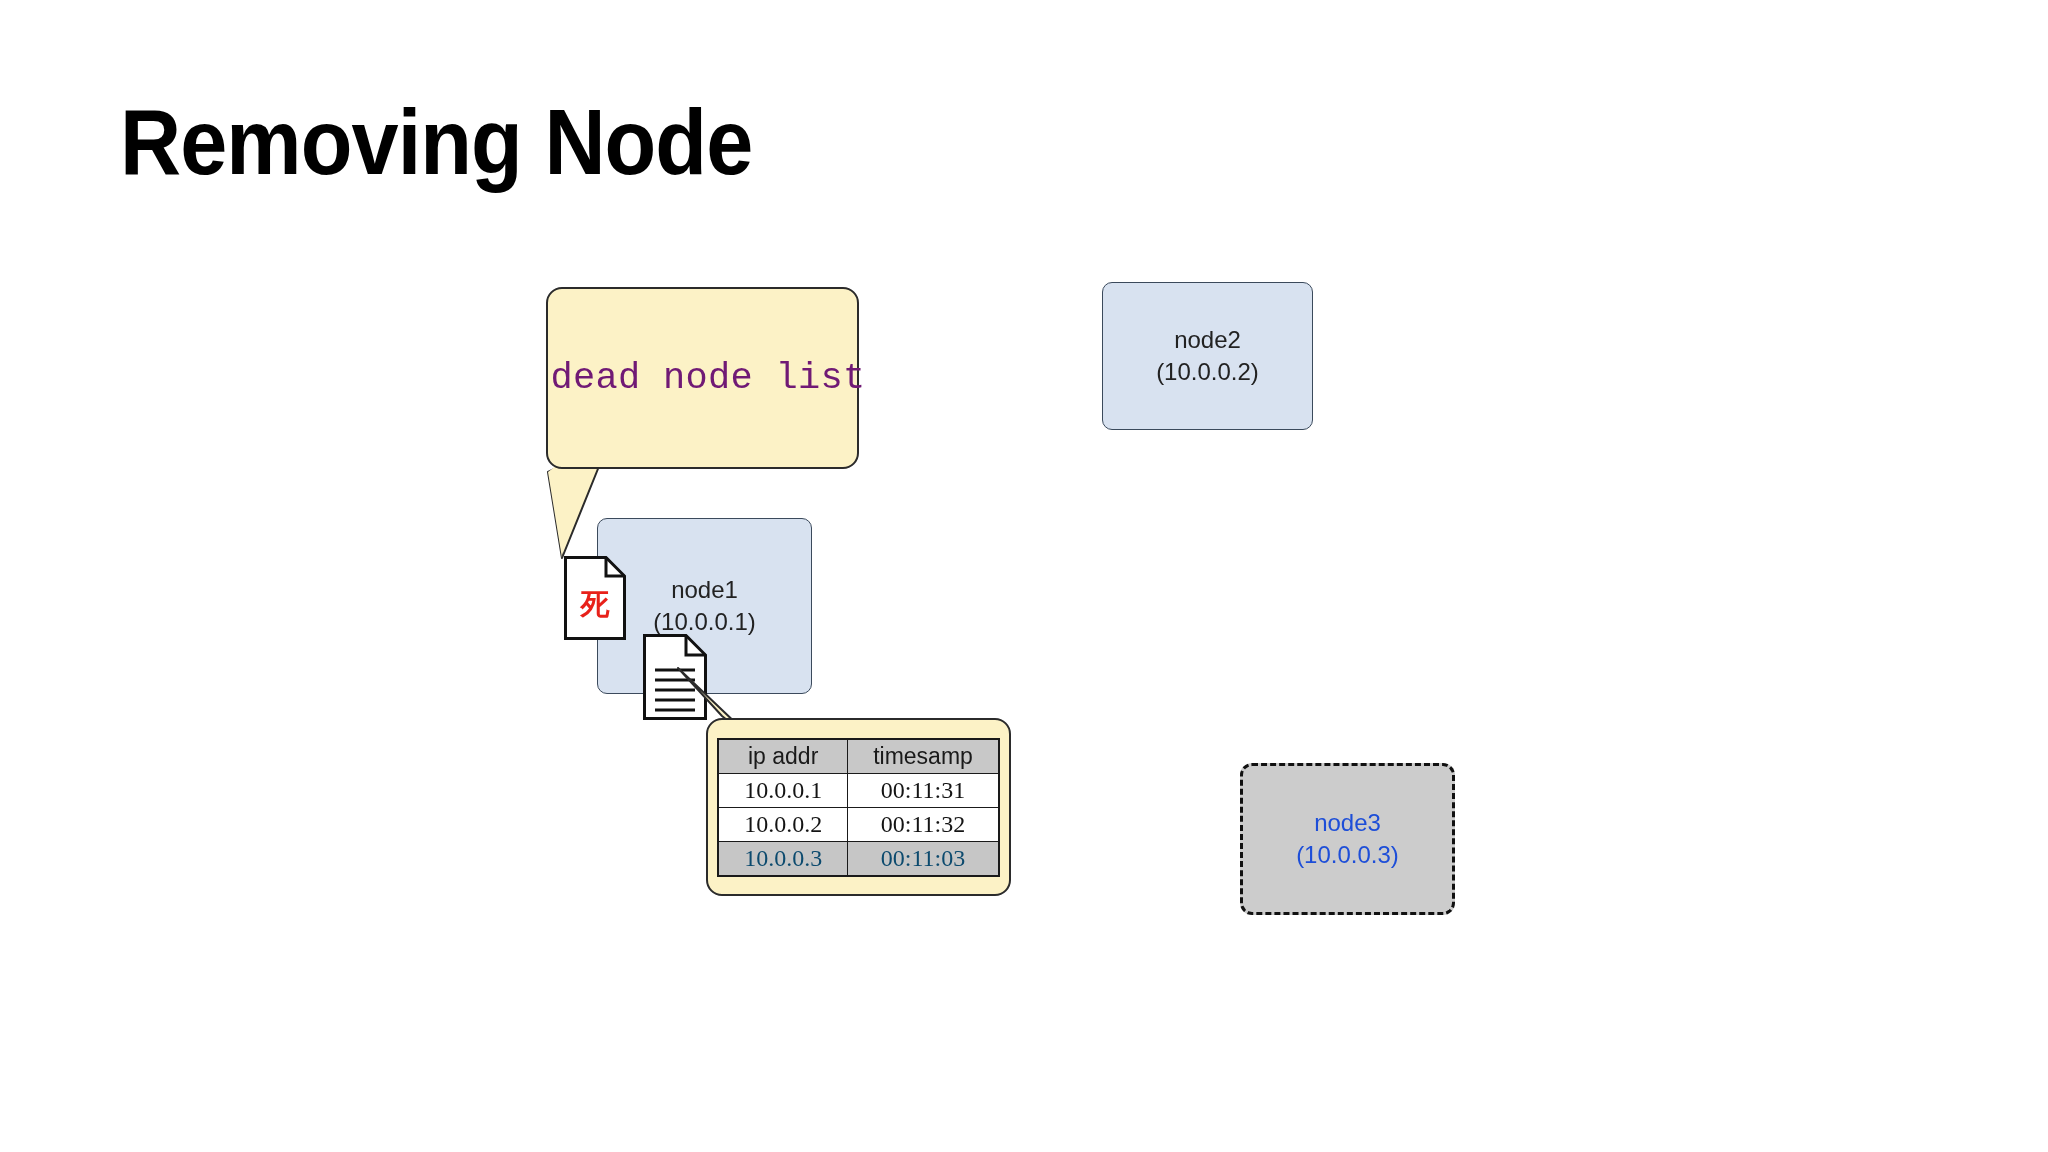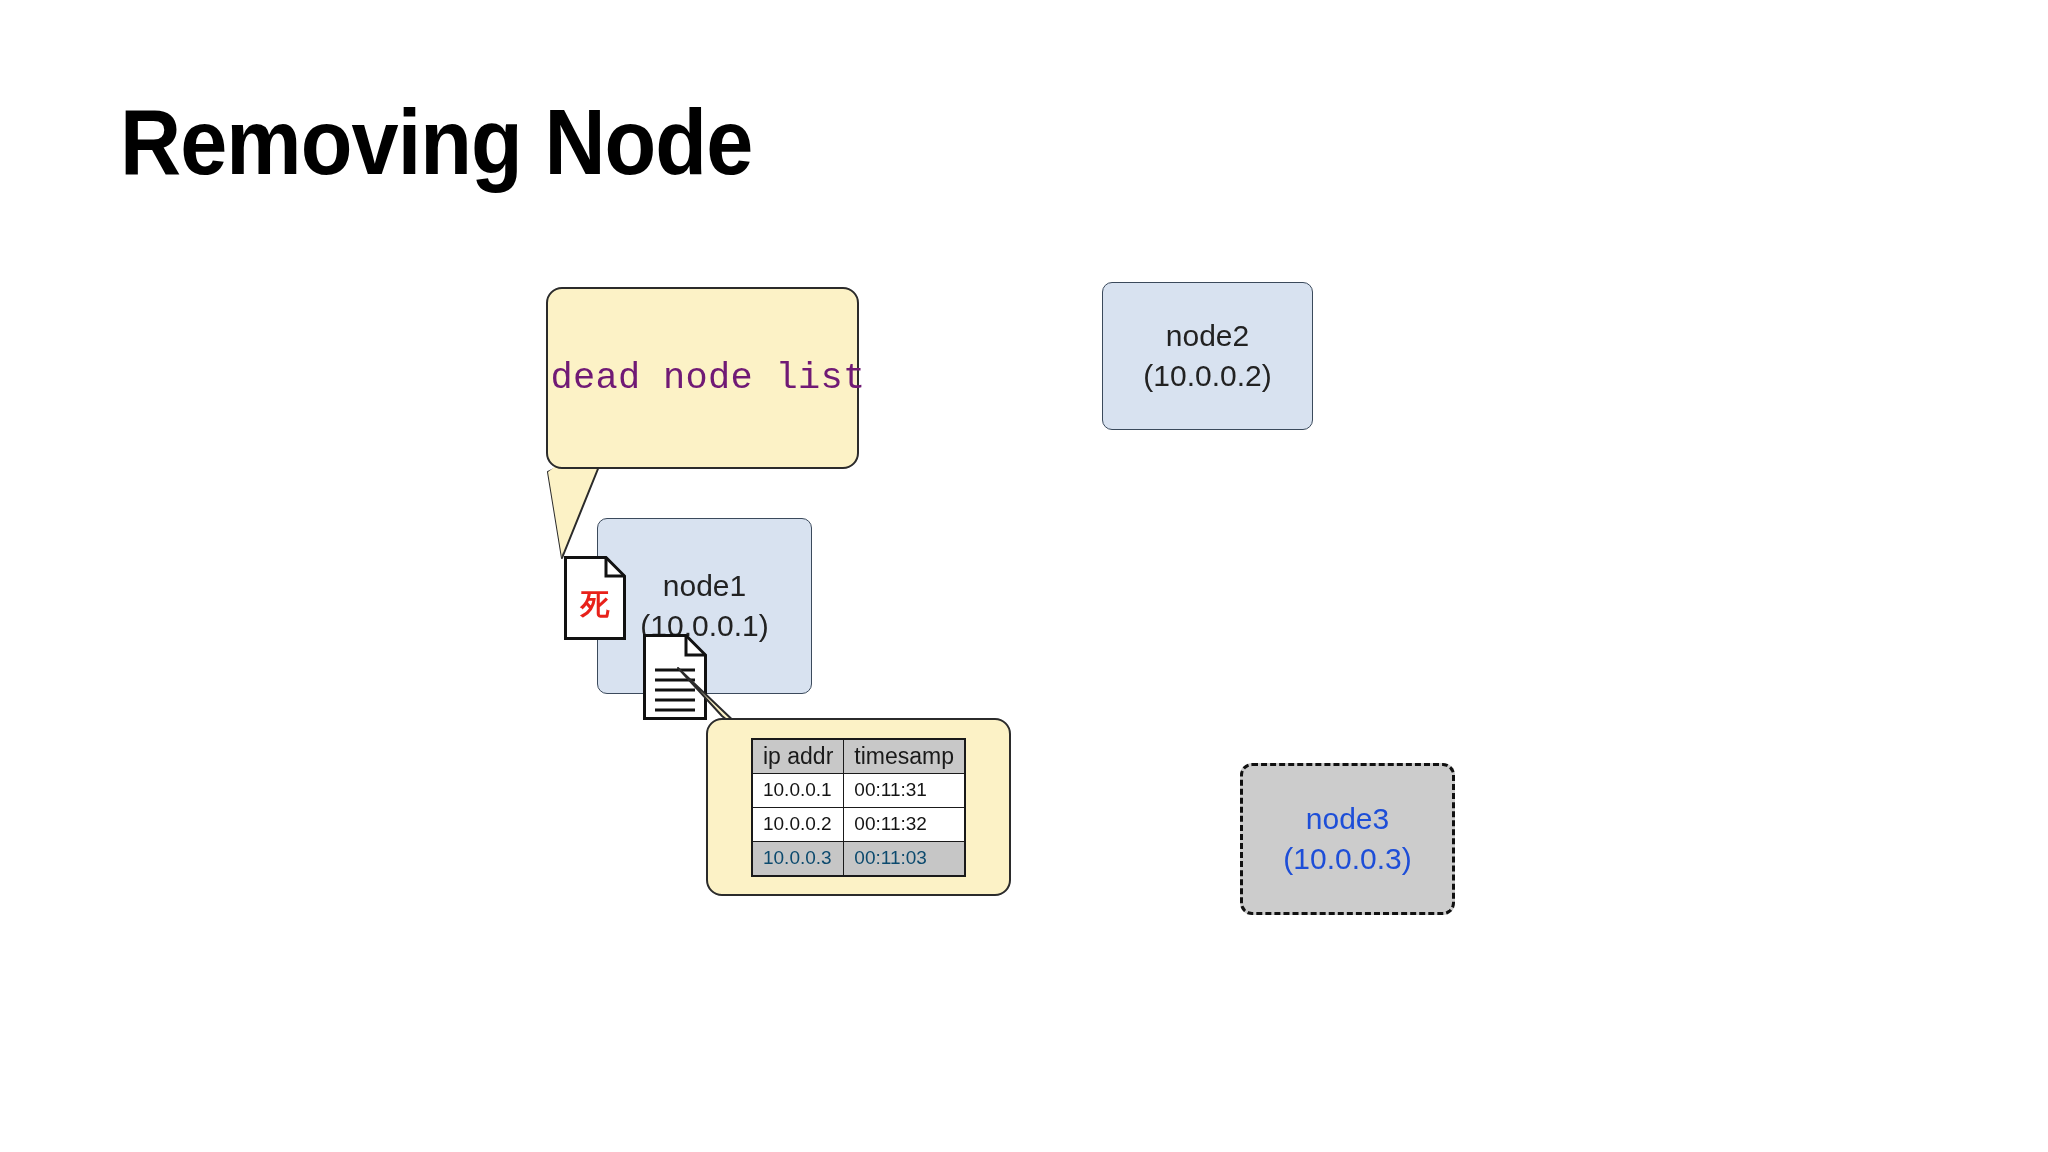--- a/index.html
+++ b/index.html
@@ -42,21 +42,21 @@
 
   
   .node-box {
     position: absolute;
     box-sizing: border-box;
     border-radius: 10px;
     display: flex;
     flex-direction: column;
     align-items: center;
     justify-content: center;
-    font-size: 30px;
+    font-size: 24px;
     line-height: 1.33;
     color: #222222;
     text-align: center;
   }
   .node-box .node-label,
   .node-box .node-ip { display: block; }
 
   .node-alive {
     background: #d8e2f0;
     border: 1.5px solid #3b4a5c;
@@ -145,37 +145,37 @@
   
   #dead-node-table {
     border-collapse: collapse;
     font-size: 23px;
     background: #ffffff;
     border: 2px solid #1a1a1a;
   }
   #dead-node-table th,
   #dead-node-table td {
     border: 1.5px solid #1a1a1a;
-    padding: 2px 10px;
-    text-align: left;
+    padding: 2px 25px;
+    text-align: center;
     height: 29px;
     white-space: nowrap;
   }
   #dead-node-table th {
     background: #c8c8c8;
     font-weight: 400;
     font-family: "Liberation Sans", sans-serif;
     color: #1a1a1a;
     font-size: 23px;
   }
   #dead-node-table td {
     background: #ffffff;
-    font-family: Liberation Sans, sans-serif;
+    font-family: Liberation Serif, serif;
     color: #141414;
-    font-size: 19px;
+    font-size: 24px;
   }
   #dead-node-table tr.row-removed td {
     background: #c6c6c6;
     color: #0c4a6e;
   }
 
   
   .doc-icon {
     position: absolute;
     z-index: 5;

